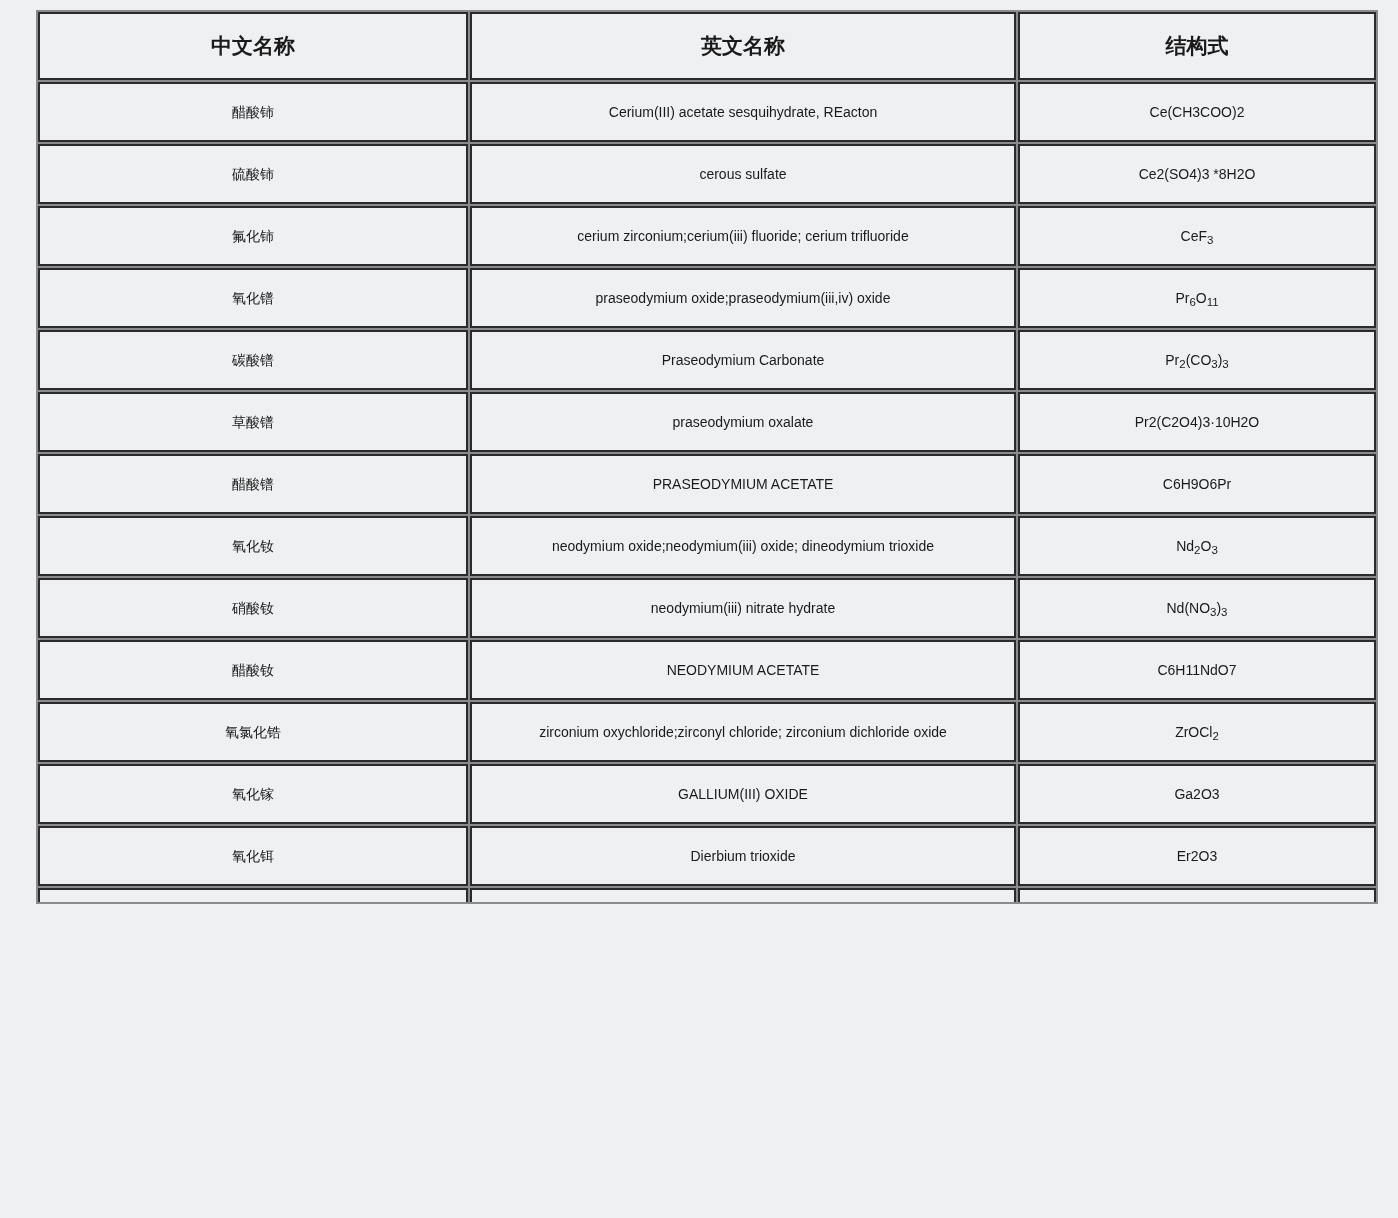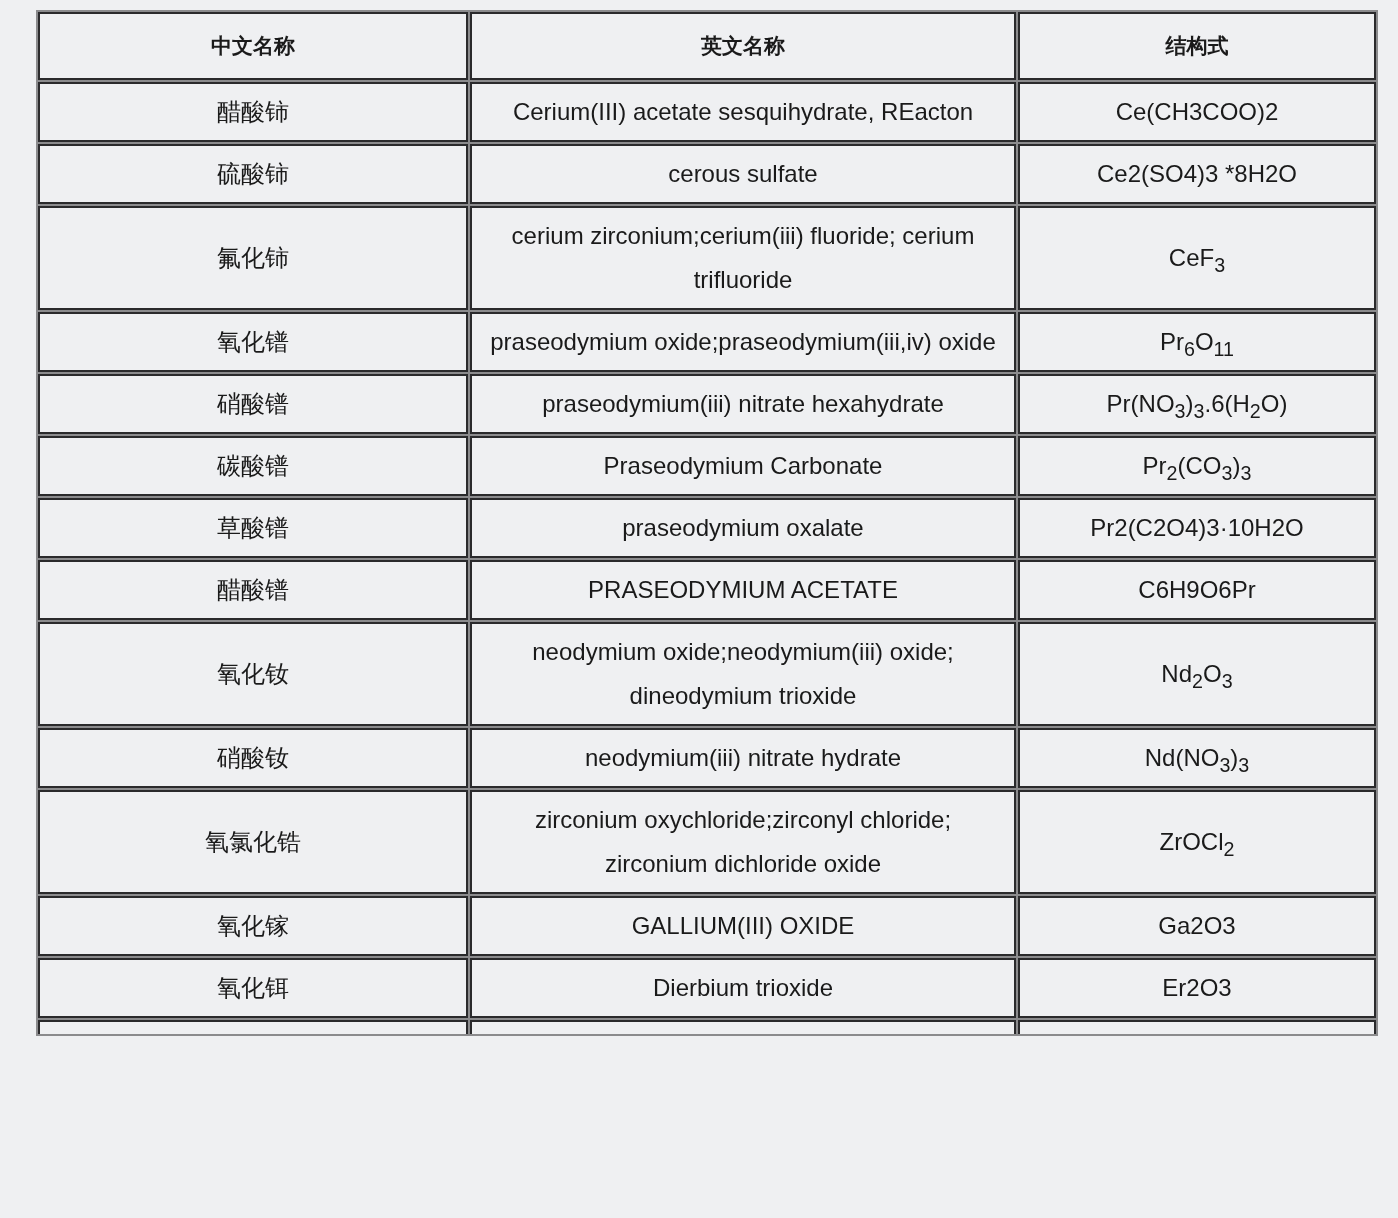--- a/index.html
+++ b/index.html
@@ -34,21 +34,21 @@
     vertical-align:middle;
     overflow:hidden;
   }
   th{
     font-size:21px;
     font-weight:bold;
     padding:10px 8px;
     line-height:44px;
   }
   td{
-    font-size:24px;
+    font-size:14px;
     font-weight:normal;
     padding:6px 10px;
     line-height:44px;
   }
   td sub{
     font-size:0.82em;
     line-height:0;
     vertical-align:baseline;
     position:relative;
     top:0.28em;
@@ -90,25 +90,20 @@
     <td>cerium zirconium;cerium(iii) fluoride; cerium trifluoride</td>
     <td><span>CeF</span><sub>3</sub></td>
   </tr>
 
   <tr>
     <td>氧化镨</td>
     <td>praseodymium oxide;praseodymium(iii,iv) oxide</td>
     <td><span>Pr</span><sub>6</sub><span>O</span><sub>11</sub></td>
   </tr>
 
-  <tr>
-    <td>硝酸镨</td>
-    <td>praseodymium(iii) nitrate hexahydrate</td>
-    <td><span>Pr(NO</span><sub>3</sub><span>)</span><sub>3</sub><span>.6(H</span><sub>2</sub><span>O)</span></td>
-  </tr>
 
   <tr>
     <td>碳酸镨</td>
     <td>Praseodymium Carbonate</td>
     <td><span>Pr</span><sub>2</sub><span>(CO</span><sub>3</sub><span>)</span><sub>3</sub></td>
   </tr>
 
 
   <tr>
     <td>草酸镨</td>
@@ -128,20 +123,25 @@
     <td><span>Nd</span><sub>2</sub><span>O</span><sub>3</sub></td>
   </tr>
 
   <tr>
     <td>硝酸钕</td>
     <td>neodymium(iii) nitrate hydrate</td>
     <td><span>Nd(NO</span><sub>3</sub><span>)</span><sub>3</sub></td>
   </tr>
 
 
+  <tr>
+    <td>醋酸钕</td>
+    <td>NEODYMIUM ACETATE</td>
+    <td><span>C6H11NdO7</span></td>
+  </tr>
 
   <tr>
     <td>氧氯化锆</td>
     <td>zirconium oxychloride;zirconyl chloride; zirconium dichloride oxide</td>
     <td><span>ZrOCl</span><sub>2</sub></td>
   </tr>
 
   <tr>
     <td>氧化镓</td>
     <td>GALLIUM(III) OXIDE</td>

